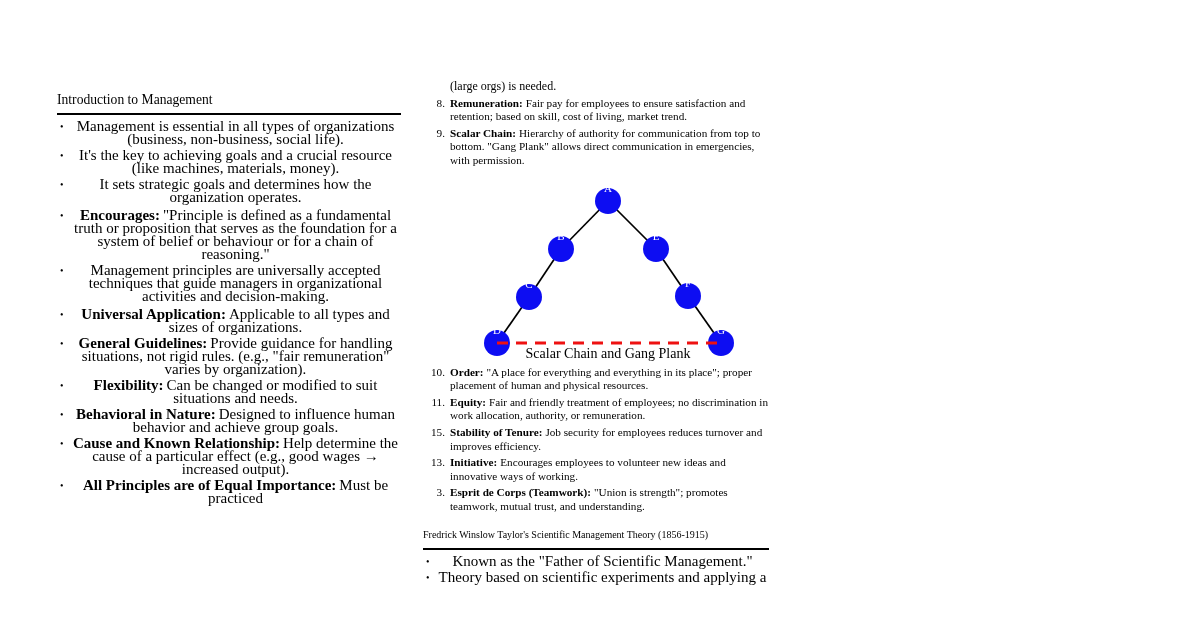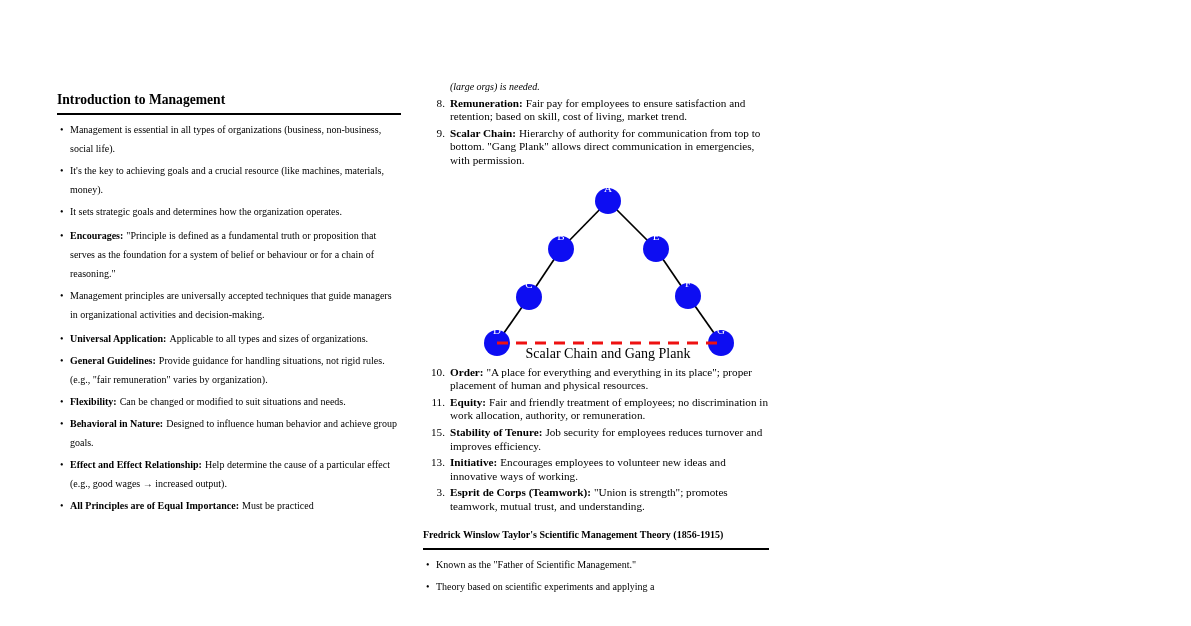--- a/index.html
+++ b/index.html
@@ -7,42 +7,42 @@
     width:1191px;height:626px;overflow:hidden;position:relative;
     background:#ffffff;
     font-family:"Liberation Serif","DejaVu Serif",serif;
     color:#000;
   }
   .col{position:absolute;}
   #left-col{left:57px;top:91px;width:344px;}
   #right-col{left:423px;top:80px;width:346px;}
 
   h2.sec{
-    font-size:13.6px;line-height:17px;font-weight:bold;
+    font-size:13.6px;line-height:17px;font-weight:normal;
     margin:13px 0 0 0;padding:0 0 4.5px 0;
     border-bottom:2px solid #000;
   }
   h2.sec:first-child{margin-top:0;}
   h2.taylor{font-size:10px;line-height:17.7px;margin-top:12px;}
 
   ul.bul{list-style:none;margin:5px 0 0 0;padding:0;
-    font-size:10px;line-height:19px;}
+    font-size:15px;line-height:13px;text-align:center;}
   ul.bul li{position:relative;padding-left:13px;margin:3px 0;}
   ul.bul li::before{content:"\2022";position:absolute;left:3px;top:0;font-size:10px;}
 
   ol.num{list-style:none;margin:3px 0 0 0;padding:0;
     font-size:11.2px;line-height:13.6px;}
   ol.num li{display:flex;margin:3px 0;}
   ol.num .inum{flex:none;width:22px;text-align:right;margin-right:5px;}
   ol.num .icontent{flex:1;}
 
   .term{font-weight:bold;margin-right:3px;}
   .term:empty{display:none;}
 
-  #continuation{font-size:10px;line-height:13.6px;padding-left:27px;font-style:italic;}
+  #continuation{font-size:12px;line-height:13.6px;padding-left:27px;}
 
   #diagram-wrap{position:relative;height:192px;margin-top:3px;}
   #diagram-wrap svg{position:absolute;left:30px;top:0;}
   .nlabel{font-size:11px;font-family:"Liberation Serif","DejaVu Serif",serif;}
   .cap{font-size:14px;font-family:"Liberation Serif","DejaVu Serif",serif;}
 </style>
 </head>
 <body>
 
 <div class="col" id="left-col">
@@ -57,21 +57,21 @@
   <ul class="bul">
     <li><b class="term">Encourages:</b><span>"Principle is defined as a fundamental truth or proposition that serves as the foundation for a system of belief or behaviour or for a chain of reasoning."</span></li>
     <li><span>Management principles are universally accepted techniques that guide managers in organizational activities and decision-making.</span></li>
   </ul>
 
   <ul class="bul">
     <li><b class="term">Universal Application:</b><span>Applicable to all types and sizes of organizations.</span></li>
     <li><b class="term">General Guidelines:</b><span>Provide guidance for handling situations, not rigid rules. (e.g., "fair remuneration" varies by organization).</span></li>
     <li><b class="term">Flexibility:</b><span>Can be changed or modified to suit situations and needs.</span></li>
     <li><b class="term">Behavioral in Nature:</b><span>Designed to influence human behavior and achieve group goals.</span></li>
-    <li><b class="term">Effect and Effect Relationship:</b><span>Help determine the cause of a particular effect (e.g., good wages → increased output).</span></li>
+    <li><b class="term">Cause and Known Relationship:</b><span>Help determine the cause of a particular effect (e.g., good wages → increased output).</span></li>
     <li><b class="term">All Principles are of Equal Importance:</b><span>Must be practiced</span></li>
   </ul>
 
 </div>
 
 <div class="col" id="right-col">
 
   <div id="continuation">(large orgs) is needed.</div>
 
   <ol class="num">

